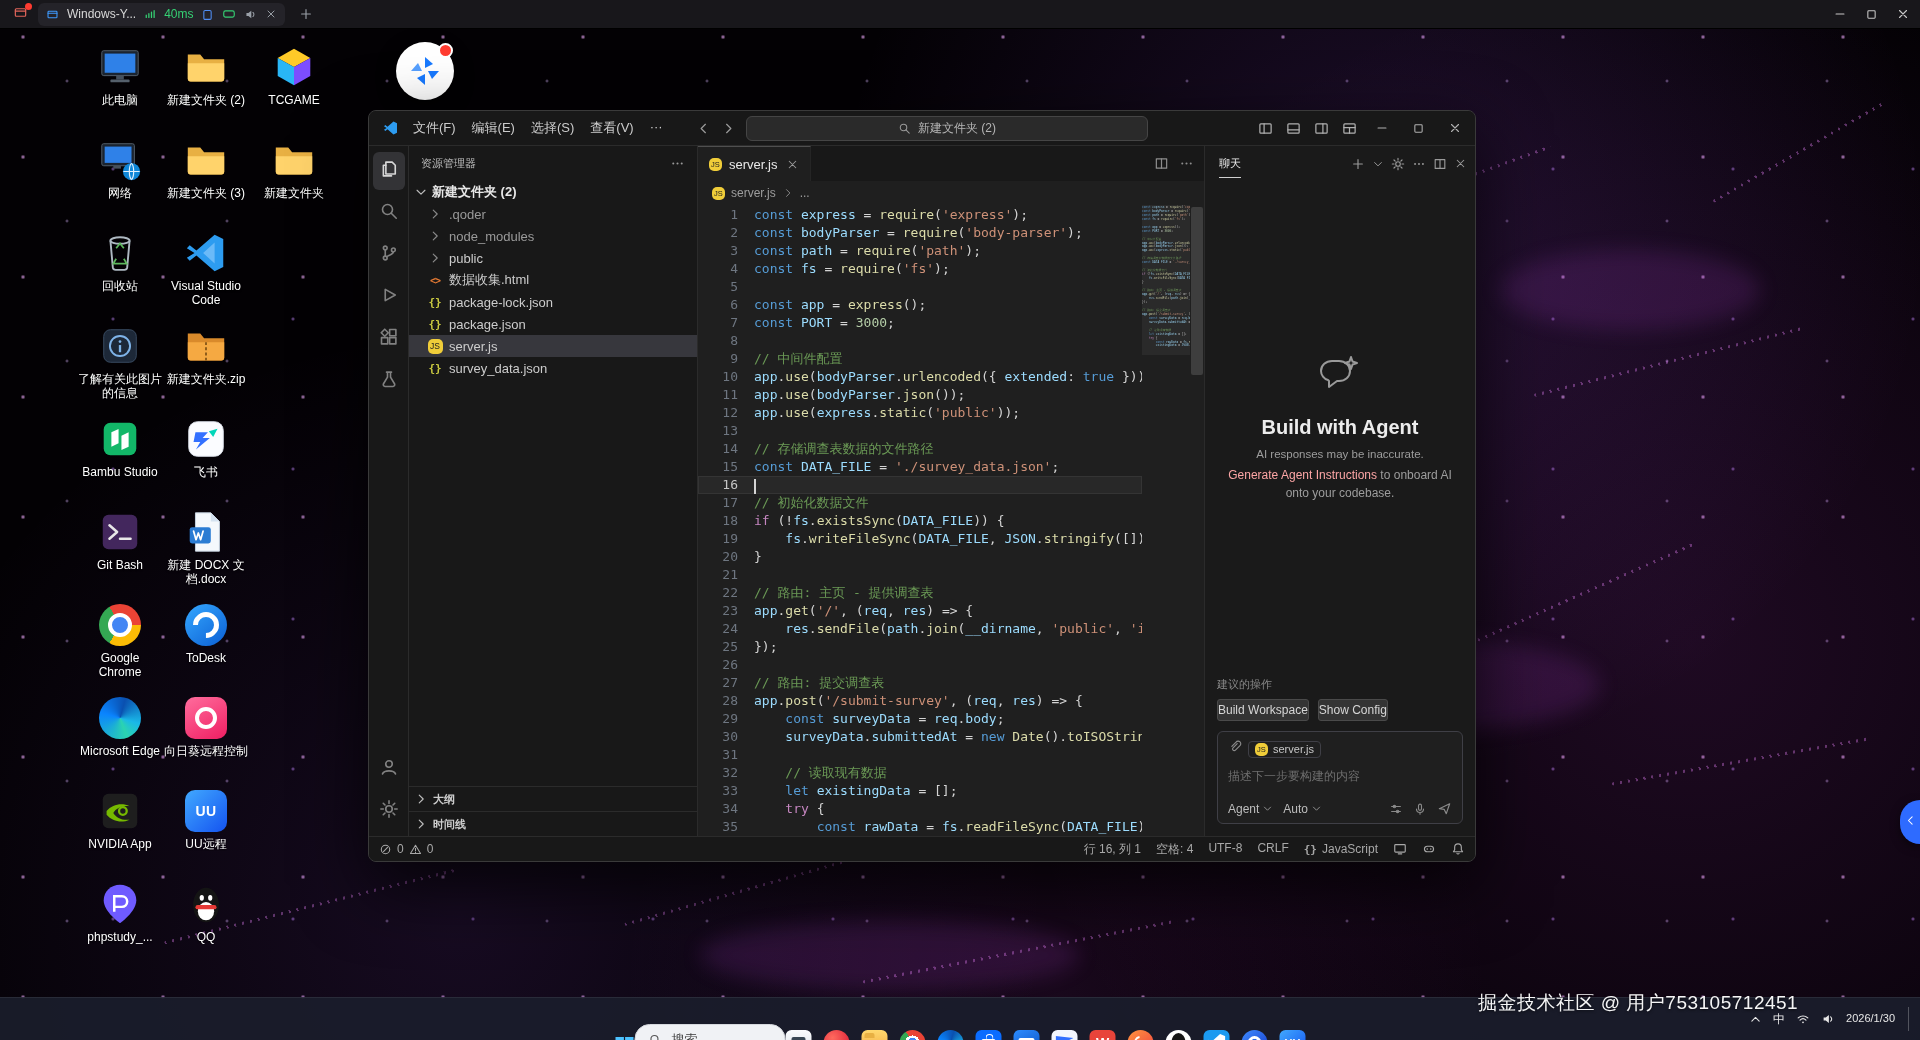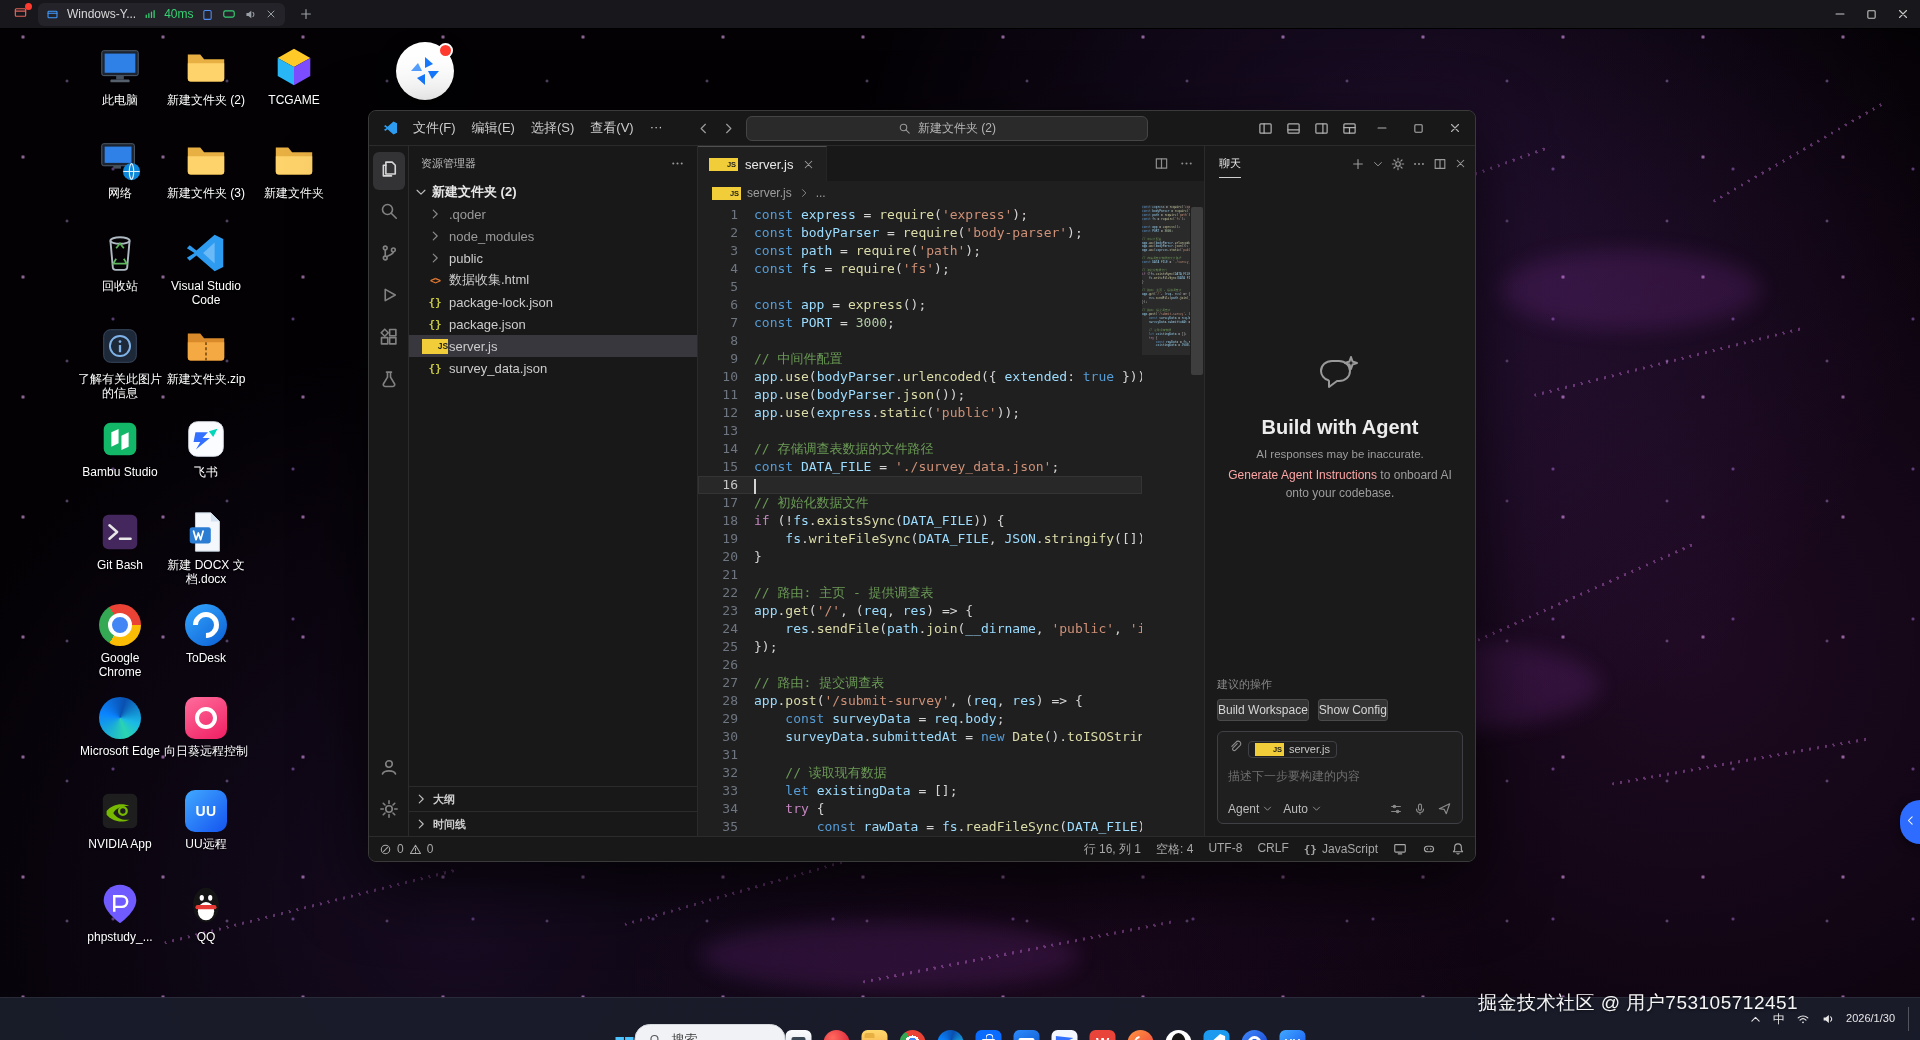--- a/index.html
+++ b/index.html
@@ -105,22 +105,22 @@
   .rootrow{height:22px;display:flex;align-items:center;gap:3px;padding-left:4px;color:#e7e7e7;font-size:13px;font-weight:700;}
   .rootrow .ti{display:flex;color:#bdbdbd;}
   .tree{flex:1;overflow:hidden;}
   .trow{height:22px;display:flex;align-items:center;gap:6px;padding-left:18px;color:#cccccc;font-size:13px;cursor:default;}
   .trow.sel{background:#37373d;}
   .trow.dim .tlabel{color:#9a9a9a;}
   .ti{width:16px;display:flex;justify-content:center;flex:none;}
   .ti.chev{color:#8a8a8a;}
   .fi-html{color:#e37933;font-weight:700;font-size:10px;font-family:"DejaVu Sans Mono",monospace;letter-spacing:-1px;}
   .fi-json{color:#cbcb41;font-weight:700;font-size:11px;font-family:"DejaVu Sans Mono",monospace;}
-  .fi-js{width:15px;height:15px;border-radius:0;background:#f0cd39;color:#1e1e1e;font-size:8.5px;font-weight:700;
-    display:flex;align-items:center;justify-content:center;padding-left:16px;}
+  .fi-js{width:15px;height:15px;border-radius:5px;background:#f0cd39;color:#1e1e1e;font-size:8.5px;font-weight:400;
+    display:flex;align-items:center;justify-content:center;}
   .fi-js.sm{width:13px;height:13px;font-size:7.5px;}
   .sb-sections{flex:none;}
   .sec{height:24px;border-top:1px solid #2b2b2b;display:flex;align-items:center;gap:4px;padding-left:4px;
     color:#cccccc;font-size:11px;font-weight:700;}
   .sec .ti{color:#bdbdbd;}
 
   
   .editor{flex:1;min-width:0;display:flex;flex-direction:column;background:#1f1f1f;}
   .tabbar{height:35px;flex:none;background:#181818;display:flex;align-items:stretch;}
   .tab{display:flex;align-items:center;gap:7px;padding:0 11px;background:#1f1f1f;border-right:1px solid #252525;

